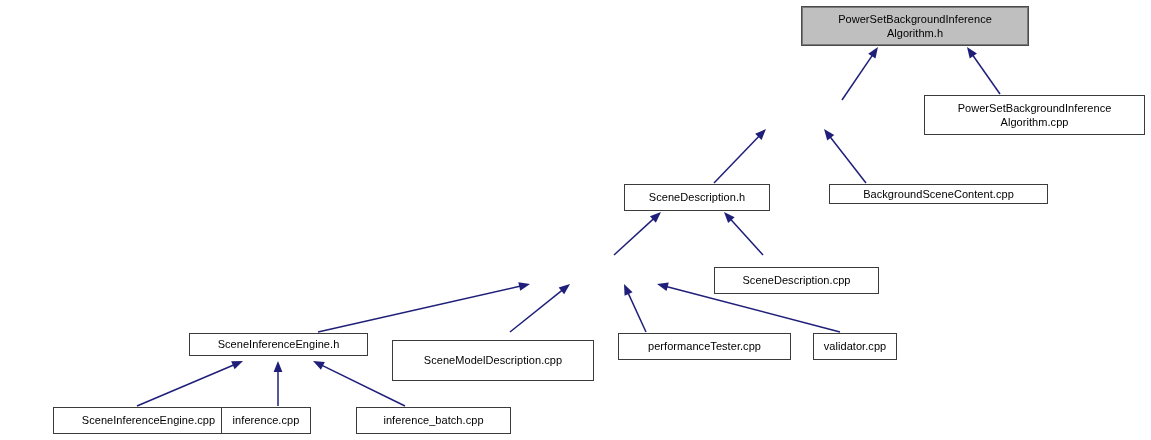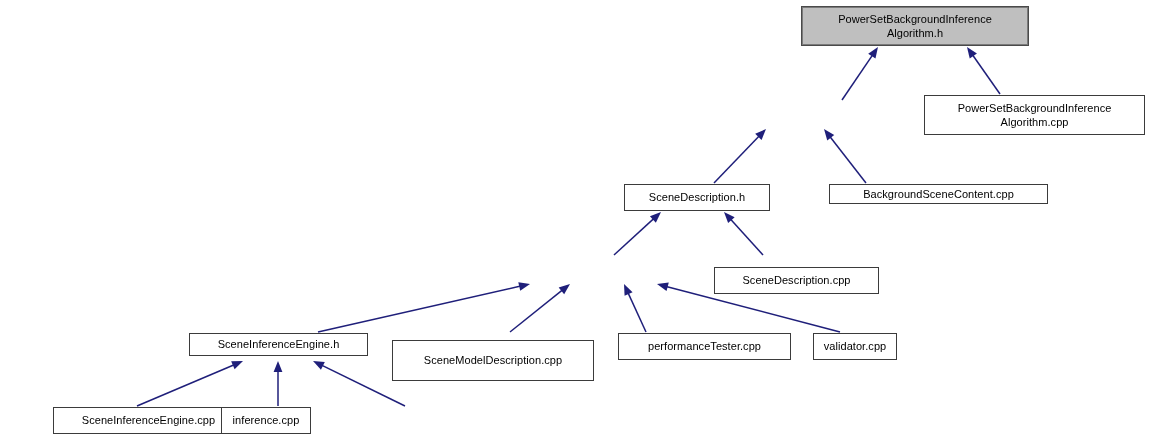--- a/index.html
+++ b/index.html
@@ -94,14 +94,15 @@
 Algorithm.cpp</div>
       <div class="graph-node is-boxed" style="left: 624px; top: 184px; width: 146px; height: 27px;">SceneDescription.h</div>
       <div class="graph-node is-boxed" style="left: 792px; top: 184px; width: 219px; height: 20px; margin-left: 37px;">BackgroundSceneContent.cpp</div>
       <div class="graph-node is-boxed" style="left: 714px; top: 256px; width: 165px; height: 27px; margin-top: 11px;">SceneDescription.cpp</div>
       <div class="graph-node is-boxed" style="left: 189px; top: 333px; width: 179px; height: 23px;">SceneInferenceEngine.h</div>
       <div class="graph-node is-boxed" style="left: 392px; top: 340px; width: 202px; height: 41px;">SceneModelDescription.cpp</div>
       <div class="graph-node is-boxed" style="left: 618px; top: 333px; width: 173px; height: 27px; text-align: right;">performanceTester.cpp</div>
       <div class="graph-node is-boxed" style="left: 813px; top: 333px; width: 84px; height: 27px;">validator.cpp</div>
       <div class="graph-node is-boxed" style="left: 6px; top: 407px; width: 191px; height: 27px; margin-left: 47px;">SceneInferenceEngine.cpp</div>
       <div class="graph-node is-boxed" style="left: 221px; top: 407px; width: 90px; height: 27px;">inference.cpp</div>
+      <div class="graph-node is-boxed" style="left: 356px; top: 407px; width: 155px; height: 27px;">inference_batch.cpp</div>
     </div>
 </div>
 
 </body></html>

